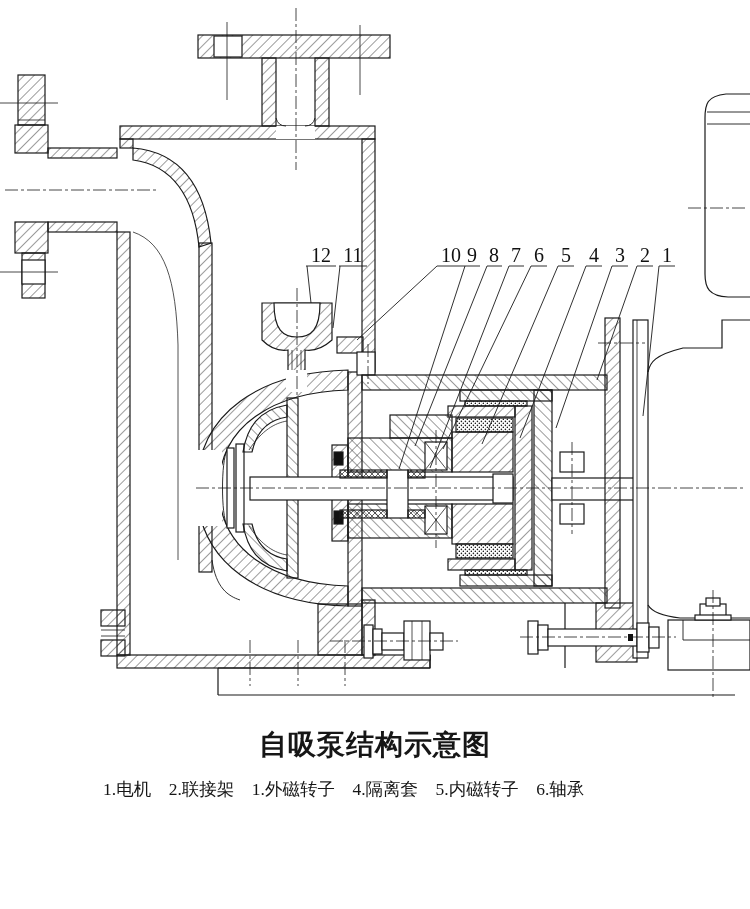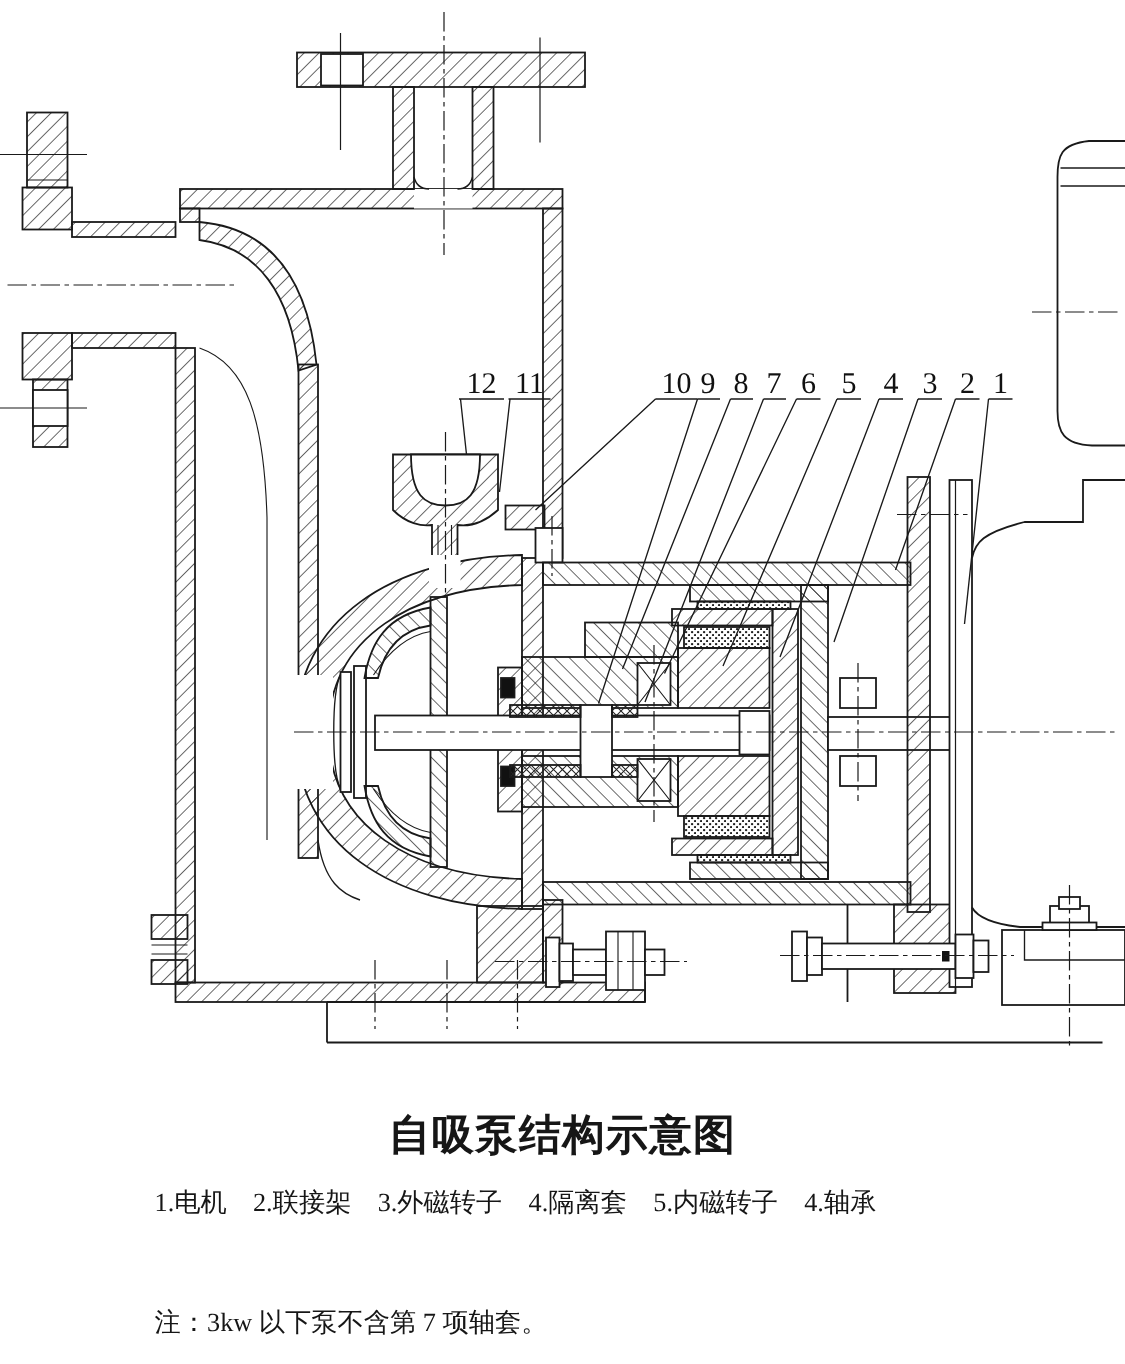--- a/index.html
+++ b/index.html
@@ -1,19 +1,19 @@
 <!DOCTYPE html>
 <html><head>
 <meta charset="utf-8">
 <style>
   html,body{margin:0;padding:0;background:#fff;}
   #page{position:relative;width:750px;height:909px;background:#ffffff;overflow:hidden;
         font-family:"Liberation Serif","DejaVu Serif",serif;color:#111;}
   #drawing{position:absolute;left:0;top:0;}
-  .cap{position:absolute;white-space:pre;color:#161616;margin-top:12px;}
+  .cap{position:absolute;white-space:pre;color:#161616;}
   #title{left:0;top:726px;width:750px;text-align:center;font-size:28px;font-weight:700;letter-spacing:1px;}
   #legend1{left:103px;top:777px;font-size:17.5px;}
   #legend2{left:103px;top:816px;font-size:17.5px;}
   #note{left:103px;top:857px;font-size:17.5px;}
 </style>
 </head>
 <body>
 
 <div id="page">
 
@@ -251,16 +251,15 @@
     <text x="539" y="262">6</text>
     <text x="566" y="262">5</text>
     <text x="594" y="262">4</text>
     <text x="620" y="262">3</text>
     <text x="645" y="262">2</text>
     <text x="667" y="262">1</text>
   </g>
 </svg>
 
 <div id="title" class="cap">自吸泵结构示意图</div>
-<div id="legend1" class="cap">1.电机　2.联接架　3.外磁转子　4.隔离套　5.内磁转子　4.轴承</div>
-<div id="note" class="cap">注：3kw 以下泵不含第 7 项轴套。</div>
+<div id="legend1" class="cap">1.电机　2.联接架　1.外磁转子　4.隔离套　5.内磁转子　6.轴承</div>
 
 </div>
 
 </body></html>

